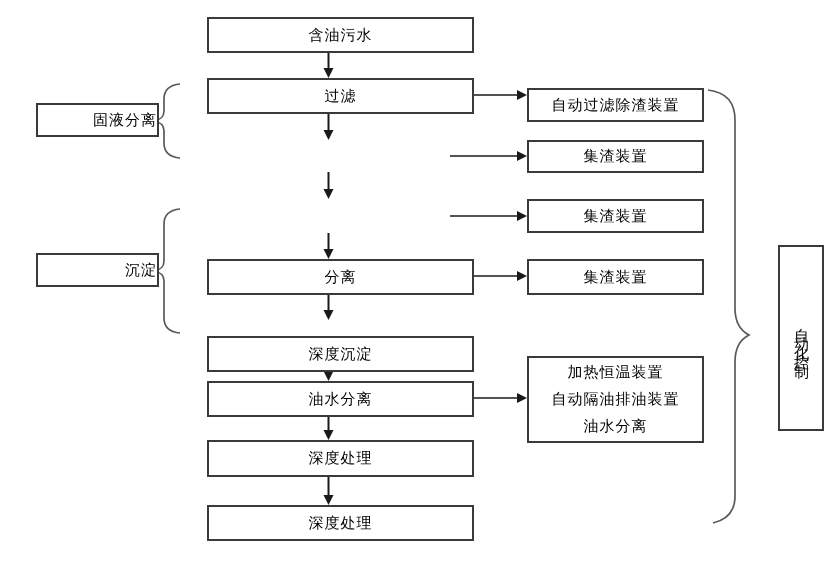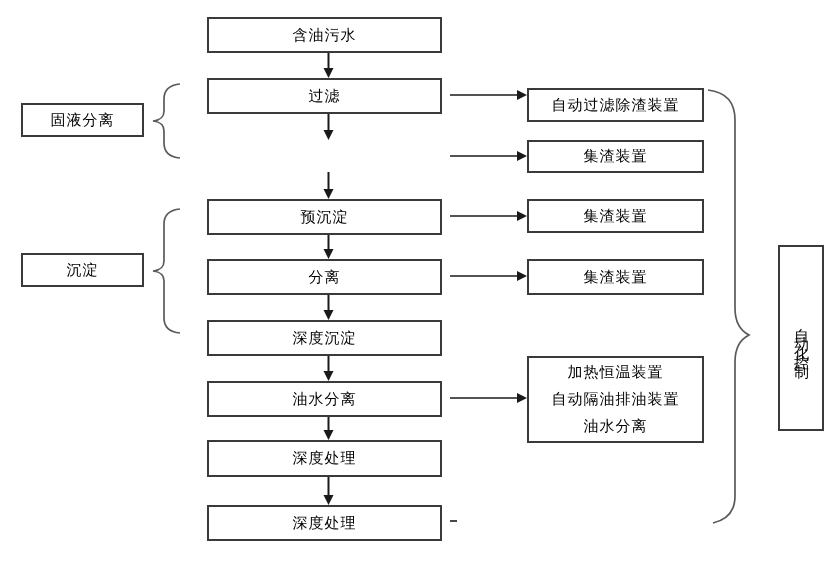--- a/index.html
+++ b/index.html
@@ -24,23 +24,23 @@
     background: #ffffff;
     display: flex;
     align-items: center;
     justify-content: center;
     font-size: 15px;
     color: #000000;
     z-index: 2;
     text-align: center;
     letter-spacing: 1px;
   }
-  .main-box  { left: 207px; width: 235px; height: 36px; }
+  .main-box  { left: 207px; width: 267px; height: 36px; }
   .side-box  { left: 527px; width: 177px; height: 34px; }
-  .label-box { left: 21px;  width: 123px; height: 34px; }
+  .label-box { left: 36px;  width: 123px; height: 34px; justify-content: flex-end; }
   .multi-box {
     left: 527px; width: 177px; height: 87px;
     flex-direction: column;
     line-height: 27px;
   }
   .control-box {
     left: 778px; top: 245px;
     width: 46px; height: 186px;
   }
   .vtext {
@@ -123,27 +123,24 @@
 
     <line x1="450" y1="521" x2="457" y2="521" stroke="#1a1a1a" stroke-width="1.6"></line>
   </svg>
 
   <div class="box main-box" style="top:17px">
     <span>含油污水</span>
   </div>
   <div class="box main-box" style="top:78px">
     <span>过滤</span>
   </div>
-  <div class="box main-box" style="top:199px">
-    <span>预沉淀</span>
-  </div>
   <div class="box main-box" style="top:259px">
     <span>分离</span>
   </div>
-  <div class="box main-box" style="top:320px">
+  <div class="box main-box" style="top:336px">
     <span>深度沉淀</span>
   </div>
   <div class="box main-box" style="top:381px">
     <span>油水分离</span>
   </div>
   <div class="box main-box" style="top:440px;height:37px">
     <span>深度处理</span>
   </div>
   <div class="box main-box" style="top:505px">
     <span>深度处理</span>

